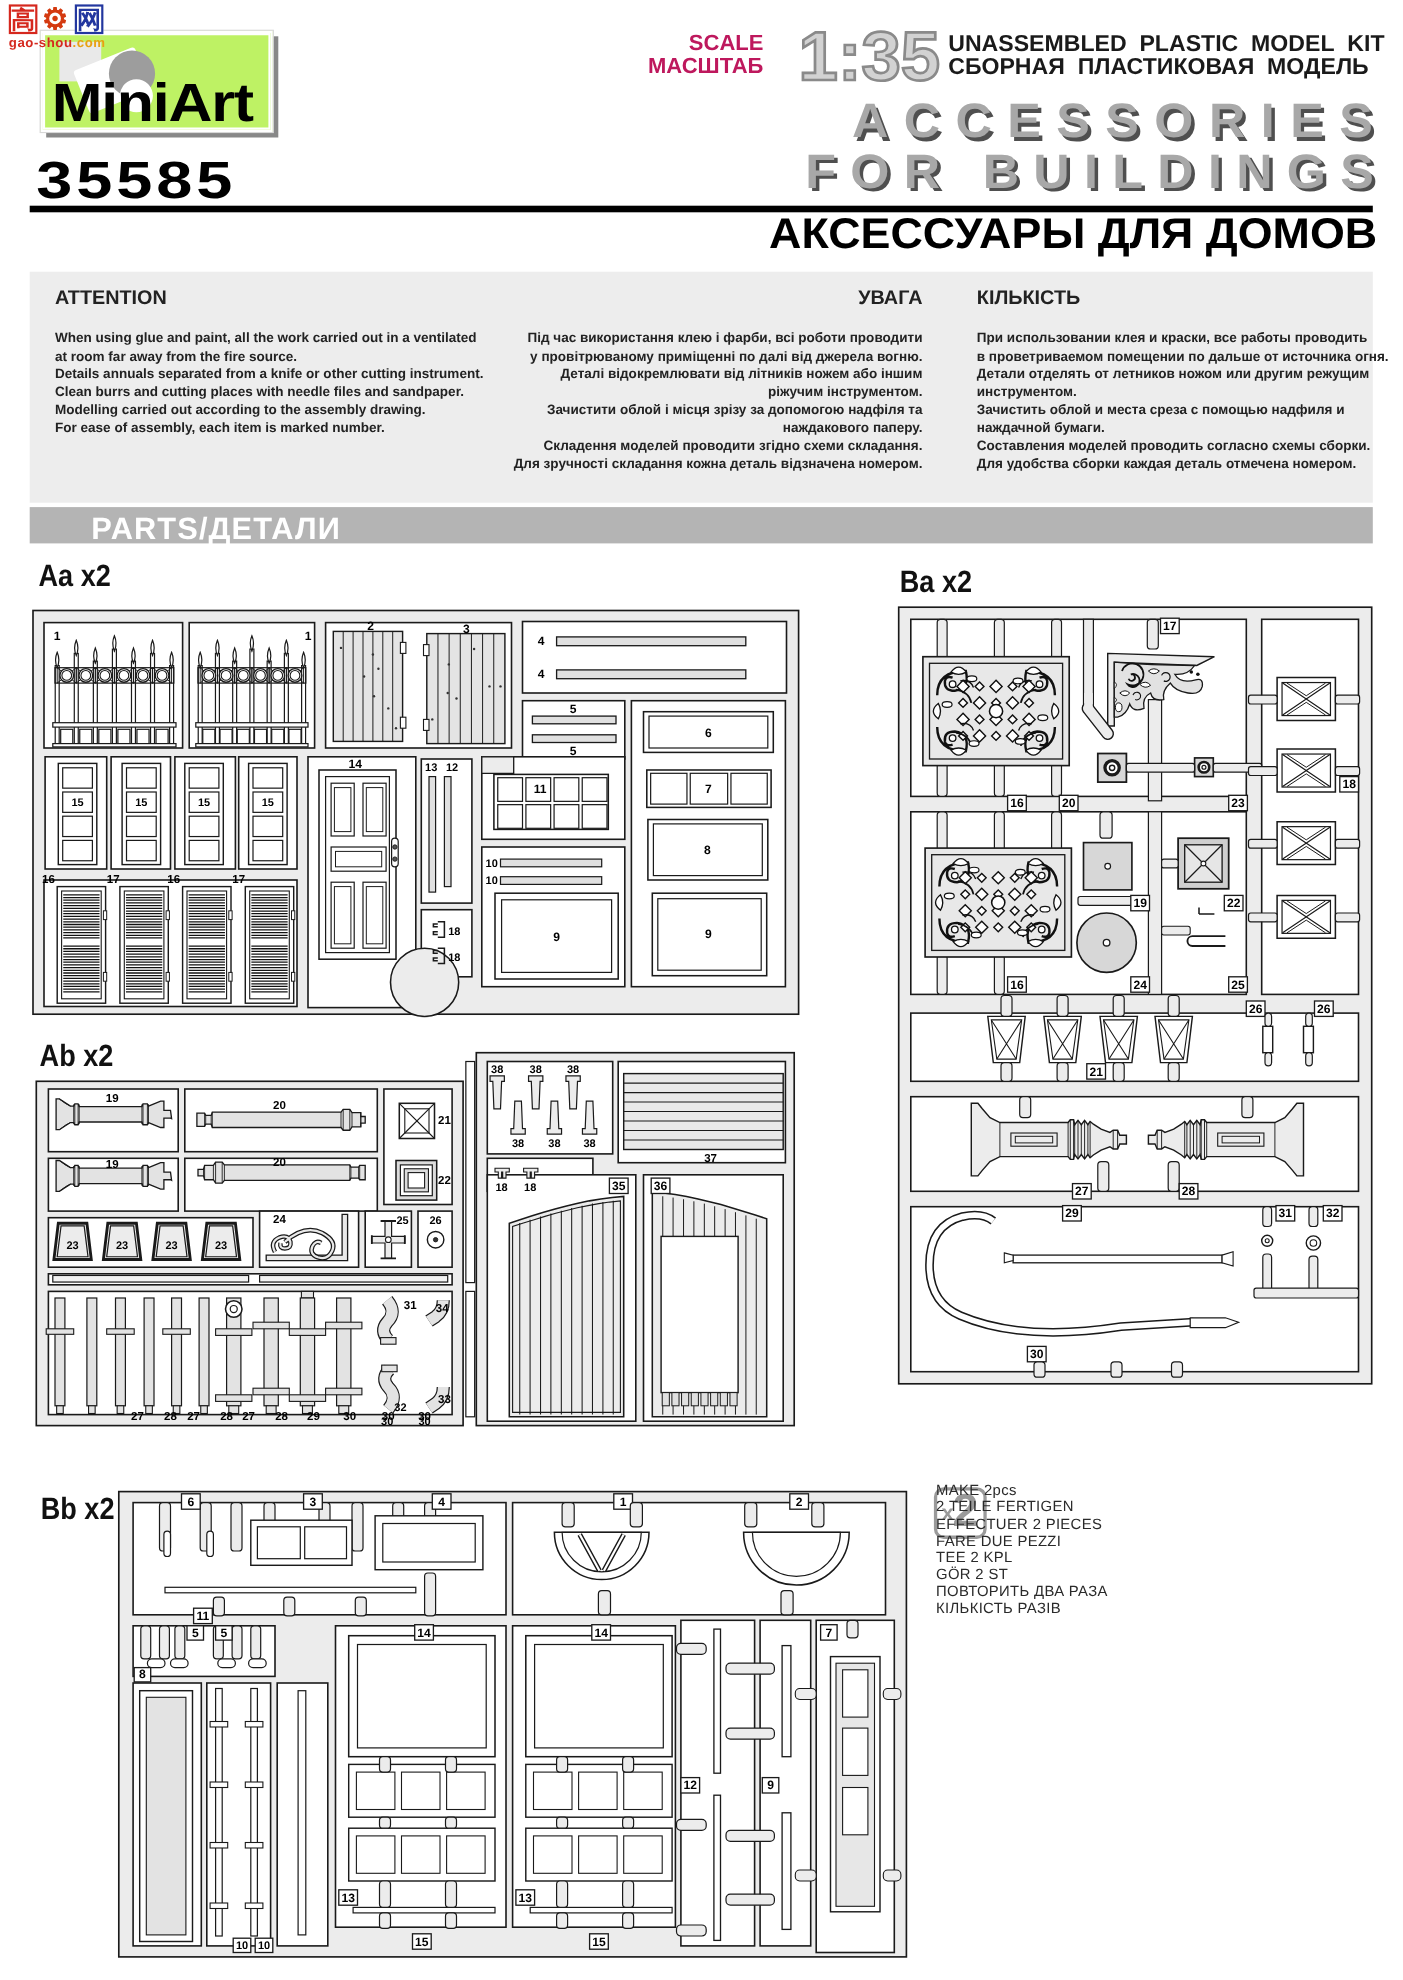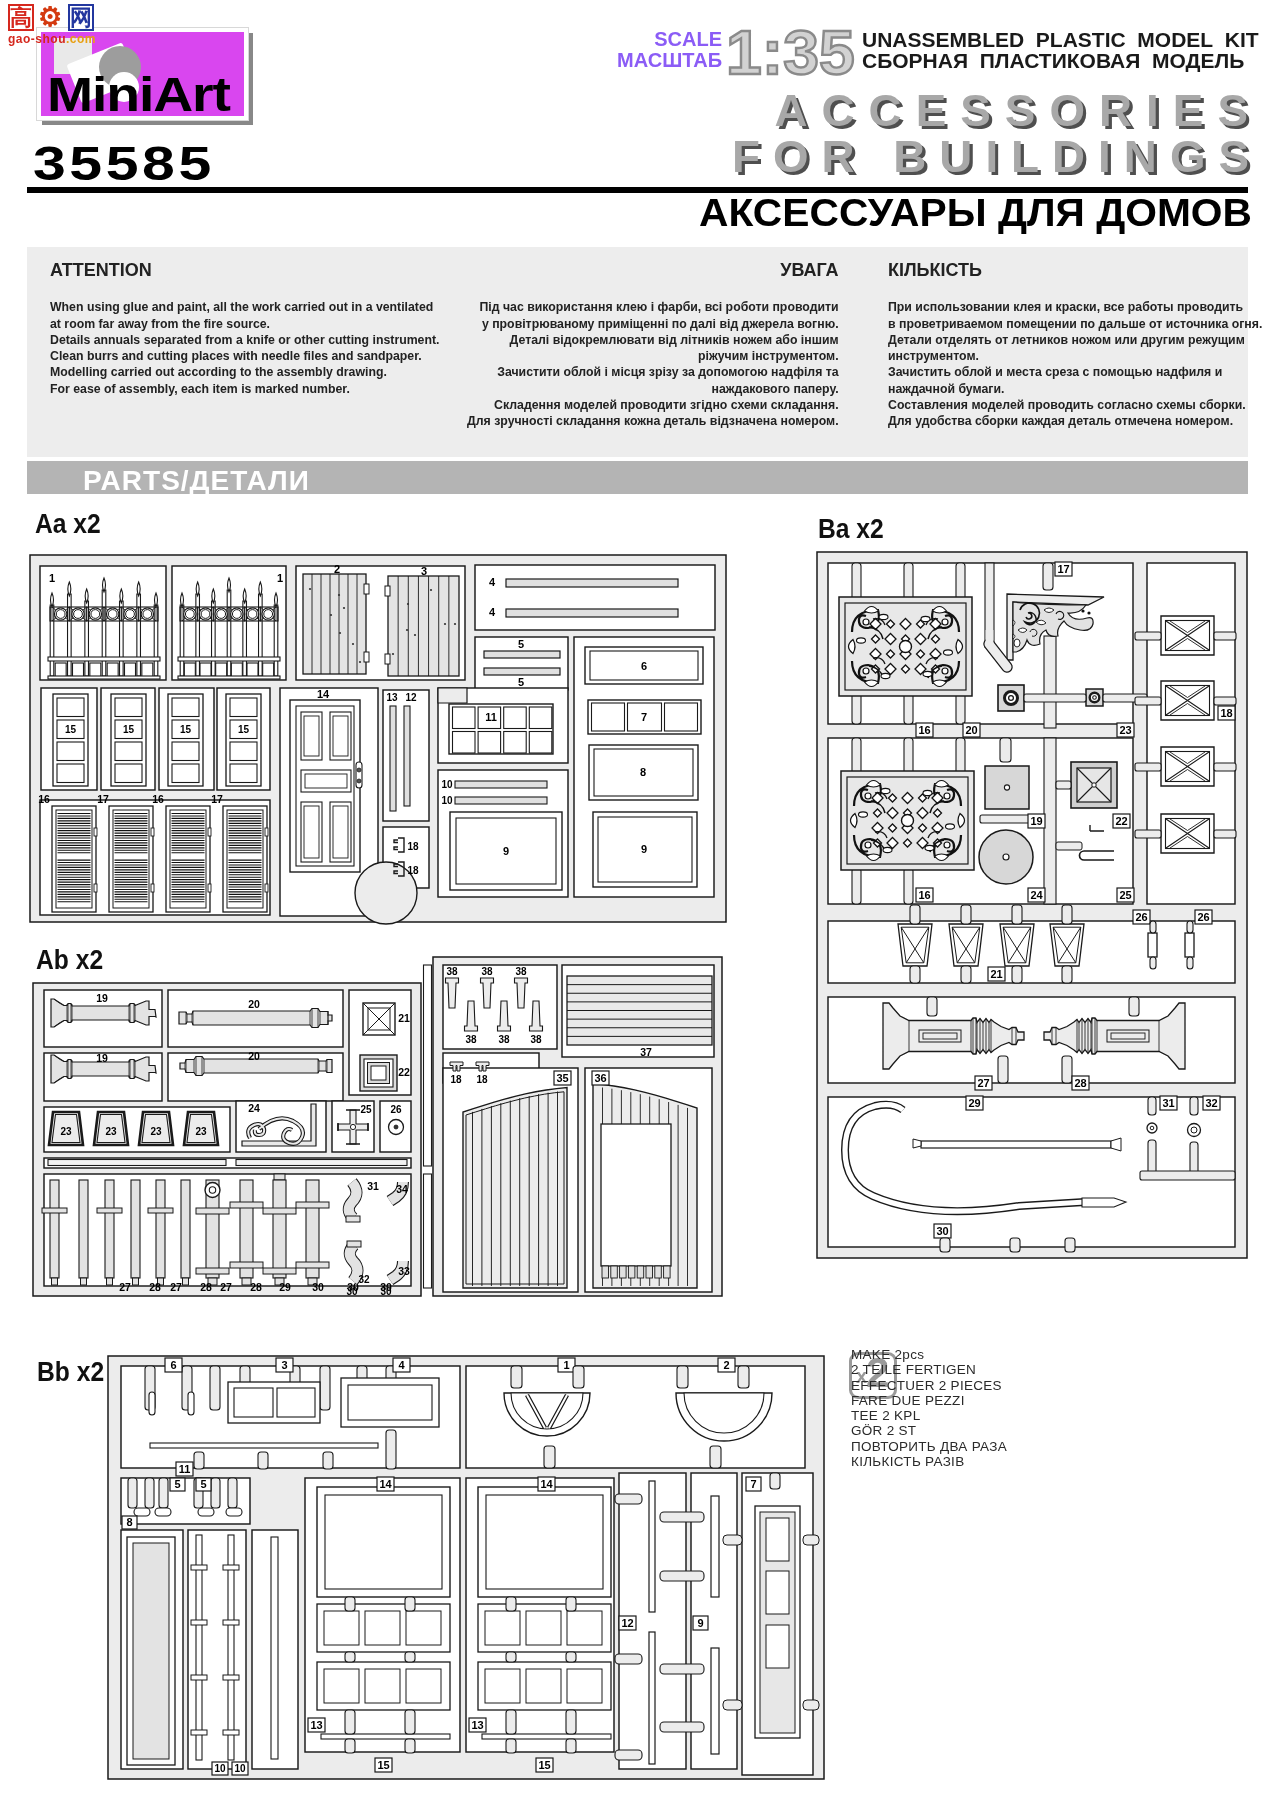--- a/index.html
+++ b/index.html
@@ -16,38 +16,38 @@
 <body>
 <div id="page">
 
 <div class="abs" style="left:8px;top:4px;width:160px;height:42px;font-weight:bold;z-index:30;">
   <span style="position:absolute;left:0;top:0;font-size:22px;color:#d5281e;background:#fff;border:2px solid #d5281e;line-height:23px;">高</span>
   <span style="position:absolute;left:30px;top:-3px;font-size:27px;color:#d43a10;">⚙</span>
   <span style="position:absolute;left:60px;top:0;font-size:22px;color:#23379f;background:#fff;border:2px solid #23379f;line-height:23px;">网</span>
   <span style="position:absolute;left:0px;top:28px;font-size:12px;color:#d5281e;letter-spacing:0.5px;">gao-shou<span style="color:#e8a013;">.com</span></span>
 </div>
 
-<div class="abs" style="left:37px;top:28px;width:207px;height:88px;background:#d946ef;box-shadow:5px 5px 0 #888,0 0 0 2px #fff inset;border:2px solid #fff;outline:1px solid #d8d8d8;overflow:hidden;">
+<div class="abs" style="left:37px;top:28px;width:207px;height:88px;background:#bef264;box-shadow:5px 5px 0 #888,0 0 0 2px #fff inset;border:2px solid #fff;outline:1px solid #d8d8d8;overflow:hidden;">
 
   <div class="abs" style="left:15px;top:8px;width:38px;height:36px;background:#e9e9e9;"></div>
 
   <div class="abs" style="left:33px;top:22px;width:60px;height:42px;background:#fff;transform:rotate(-22deg);border-radius:3px;"></div>
 
   <div class="abs" style="left:60px;top:16px;width:42px;height:42px;background:#9d9d9d;border-radius:50%;"></div>
 
   <div class="abs" style="left:70px;top:42px;width:30px;height:30px;background:#fff;border-radius:50%;"></div>
 
   <div class="abs" style="left:8px;top:36px;font-weight:bold;font-size:49px;color:#000;transform:scaleX(1.13);transform-origin:left;letter-spacing:-1px;">MiniArt</div>
 </div>
 
 <div class="abs" style="left:33px;top:136px;font-size:50px;font-weight:bold;color:#000;letter-spacing:3px;transform:scale(1.18,0.95);transform-origin:top left;">35585</div>
 
 <div class="abs" style="left:27px;top:187px;width:1221px;height:6px;background:#000;"></div>
 
-<div class="abs" style="left:612px;top:29px;width:110px;text-align:right;font-size:20px;font-weight:bold;color:#8b5cf6;line-height:21px;">SCALE<br>МАСШТАБ</div>
+<div class="abs" style="left:584px;top:29px;width:110px;text-align:right;font-size:20px;font-weight:bold;color:#be185d;line-height:21px;">SCALE<br>МАСШТАБ</div>
 
 <div class="abs" style="left:726px;top:16px;font-size:63px;font-weight:bold;color:#d2d2d2;-webkit-text-stroke:2.4px #8a8a8a;letter-spacing:0px;transform:scaleX(1.02);transform-origin:left;">1:35</div>
 
 <div class="abs" style="left:862px;top:29px;font-size:21px;font-weight:bold;color:#1a1a1a;line-height:21px;letter-spacing:0px;">UNASSEMBLED&nbsp; PLASTIC&nbsp; MODEL&nbsp; KIT<br>СБОРНАЯ&nbsp; ПЛАСТИКОВАЯ&nbsp; МОДЕЛЬ</div>
 
 <div class="abs" style="left:0;top:86px;width:1262px;text-align:right;font-size:44px;font-weight:bold;color:#a8a8a8;letter-spacing:13.5px;text-shadow:3px 3px 0 #4f4f4f;transform:scaleX(1.04);transform-origin:right;">ACCESSORIES</div>
 
 <div class="abs" style="left:0;top:132px;width:1262px;text-align:right;font-size:44px;font-weight:bold;color:#a8a8a8;letter-spacing:12.5px;text-shadow:3px 3px 0 #4f4f4f;transform:scaleX(1.04);transform-origin:right;">FOR&nbsp;BUILDINGS</div>
 
 <div class="abs" style="left:0;top:191px;width:1252px;text-align:right;font-size:39px;font-weight:bold;color:#000;letter-spacing:0px;transform:scaleX(1.045);transform-origin:right;">АКСЕССУАРЫ ДЛЯ ДОМОВ</div>

